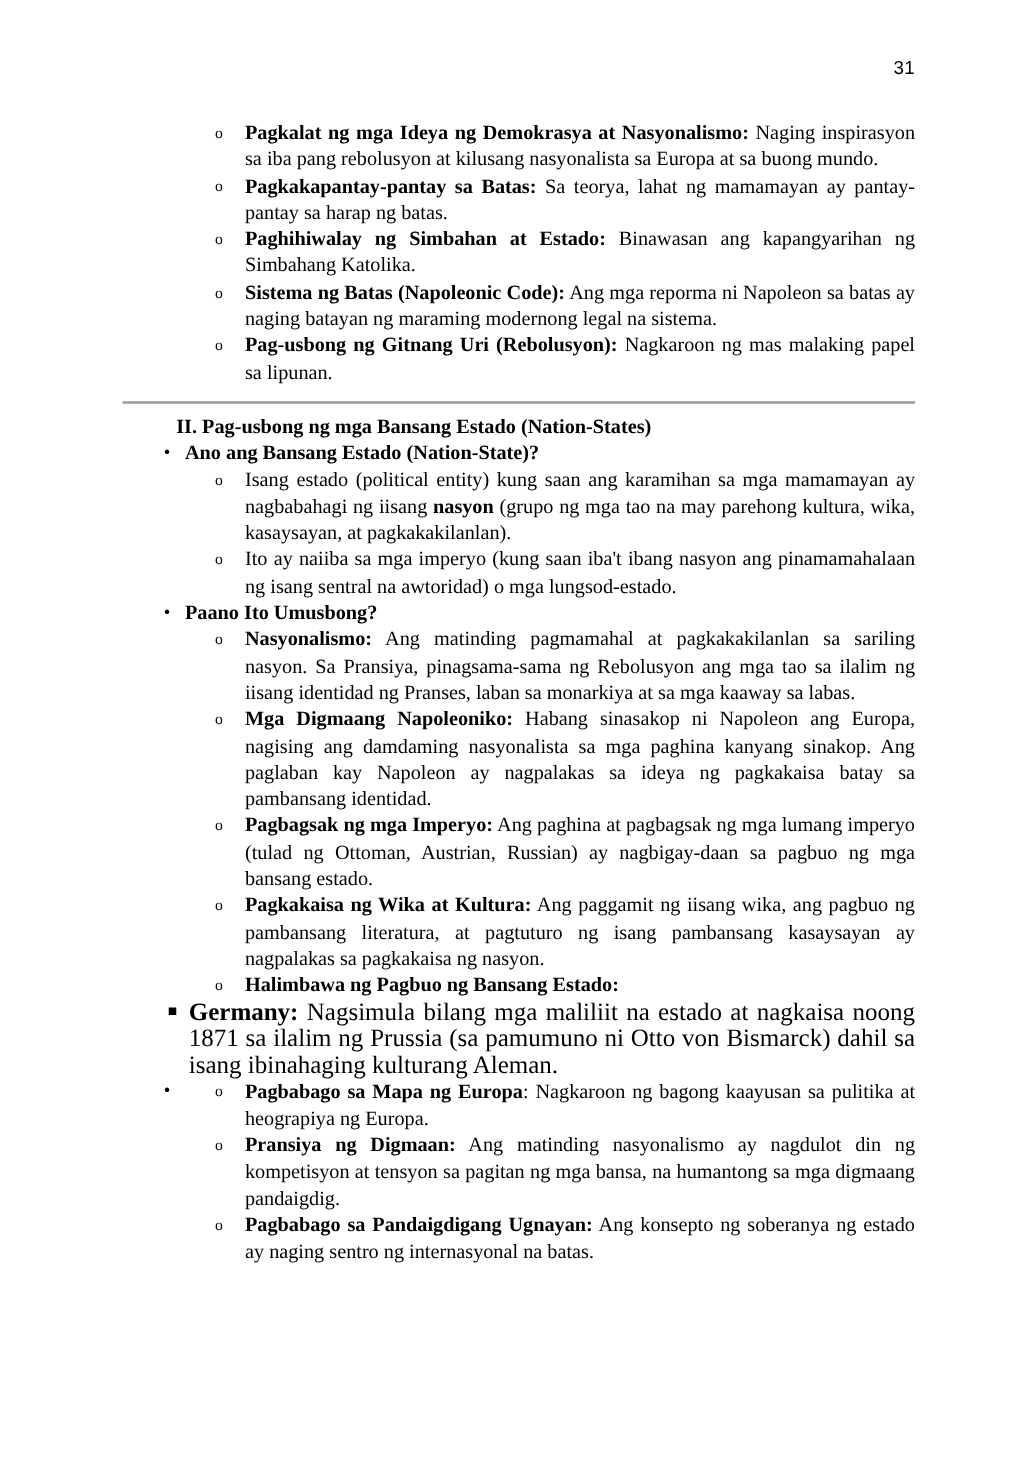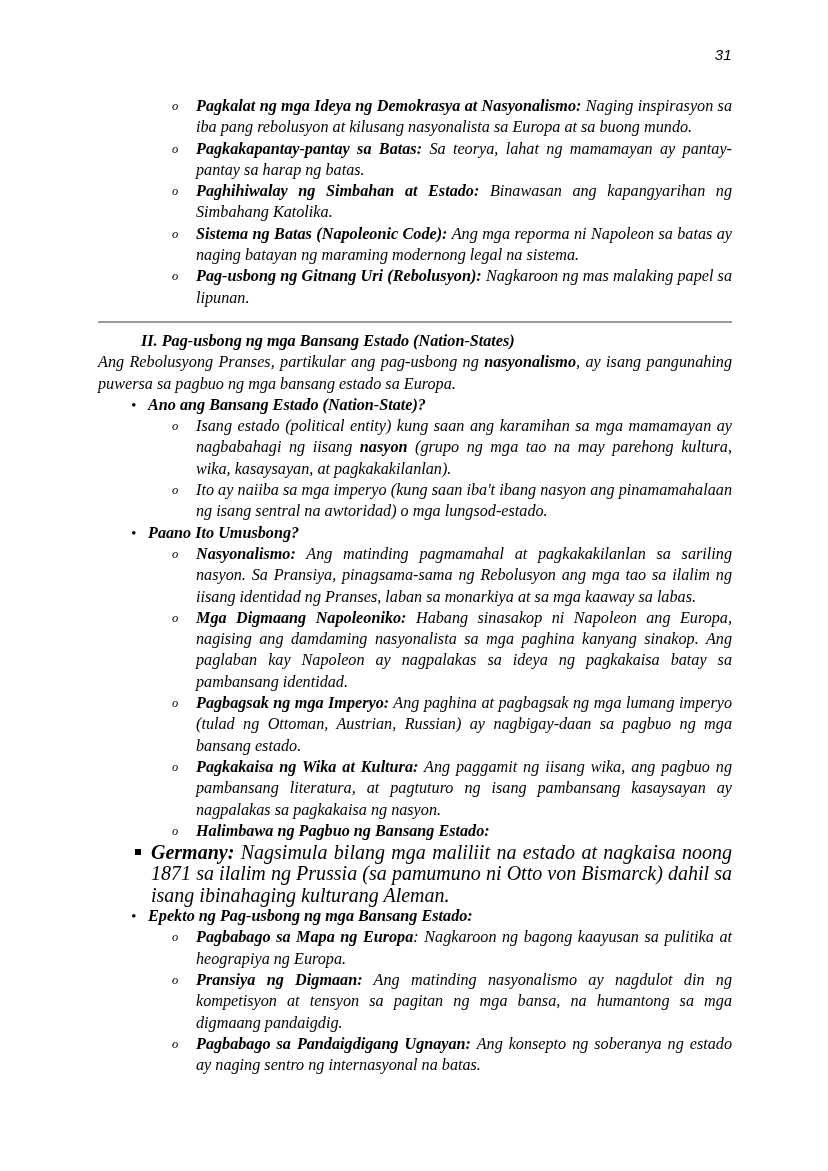--- a/index.html
+++ b/index.html
@@ -15,21 +15,20 @@
     color: #000000;
     overflow: hidden;
   }
 
   .page {
     position: absolute;
     top: 0; left: 0;
     width: 828px;
     height: 1171px;
     box-sizing: border-box;
-    font-style: italic;
   }
 
   
   .page-number {
     position: absolute;
     top: 46px;
     right: 96px;
     font-family: "Liberation Sans", "DejaVu Sans", sans-serif;
     font-size: 15px;
     color: #000;
@@ -183,21 +182,20 @@
 
     <div style="height:17px"></div>
   </div>
 
   <div class="rule"></div>
 
   <div class="content" style="top:331px">
 
     <div class="section-head">II. Pag-usbong ng mga Bansang Estado (Nation-States)</div>
 
-    <p class="body-para"><span>Ang Rebolusyong Pranses, partikular ang pag-usbong ng </span><b>nasyonalismo</b><span>, ay isang pangunahing puwersa sa pagbuo ng mga bansang estado sa Europa.</span></p>
 
     <ul class="lvl1">
 
       <li>
         <span class="marker">•</span>
         <b>Ano ang Bansang Estado (Nation-State)?</b>
         <ul class="lvl2" style="margin-left:-50px">
           <li>
             <span class="marker">o</span>
             <span>Isang estado (political entity) kung saan ang karamihan sa mga mamamayan ay nagbabahagi ng iisang </span><b>nasyon</b><span> (grupo ng mga tao na may parehong kultura, wika, kasaysayan, at pagkakakilanlan).</span>
@@ -237,21 +235,20 @@
                 <span class="marker"></span>
                 <b>Germany:</b><span> Nagsimula bilang mga maliliit na estado at nagkaisa noong 1871 sa ilalim ng Prussia (sa pamumuno ni Otto von Bismarck) dahil sa isang ibinahaging kulturang Aleman.</span>
               </li>
             </ul>
           </li>
         </ul>
       </li>
 
       <li>
         <span class="marker">•</span>
-        <b>Epekto ng Pag-usbong ng mga Bansang Estado:</b>
         <ul class="lvl2" style="margin-left:-50px">
           <li>
             <span class="marker">o</span>
             <b>Pagbabago sa Mapa ng Europa</b><span>: Nagkaroon ng bagong kaayusan sa pulitika at heograpiya ng Europa.</span>
           </li>
           <li>
             <span class="marker">o</span>
             <b>Pransiya ng Digmaan:</b><span> Ang matinding nasyonalismo ay nagdulot din ng kompetisyon at tensyon sa pagitan ng mga bansa, na humantong sa mga digmaang pandaigdig.</span>
           </li>
           <li>

